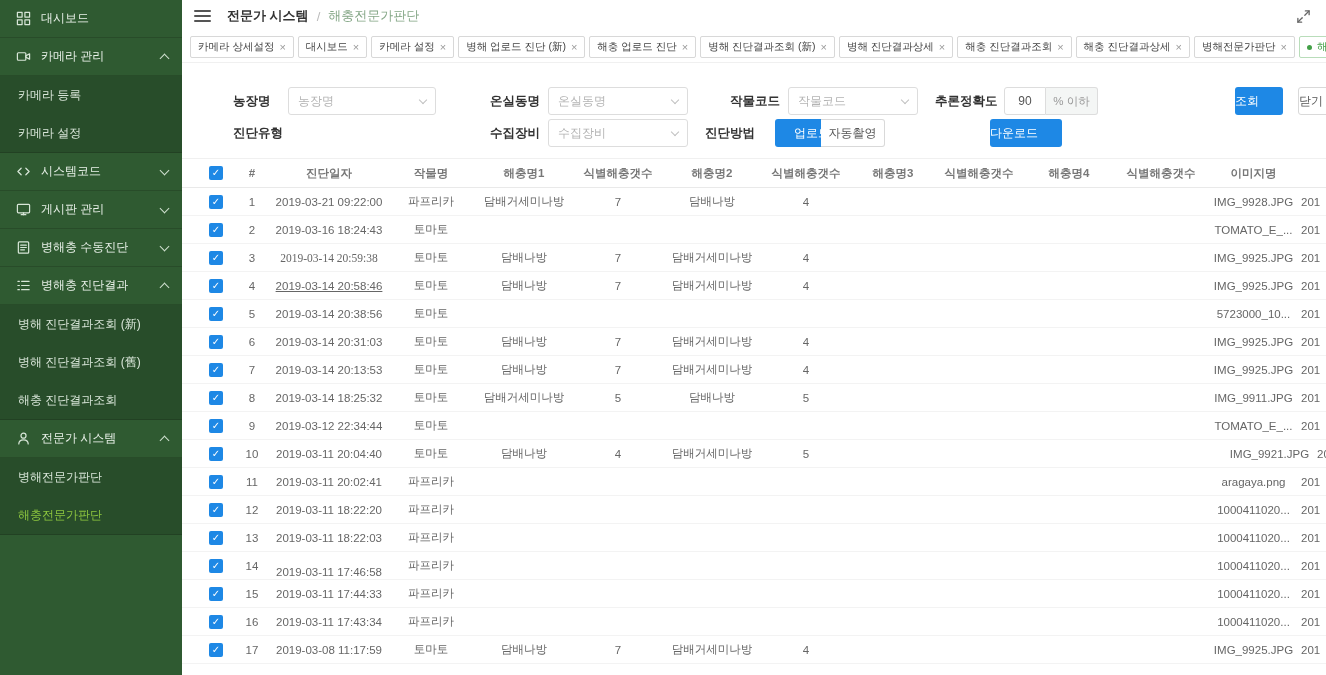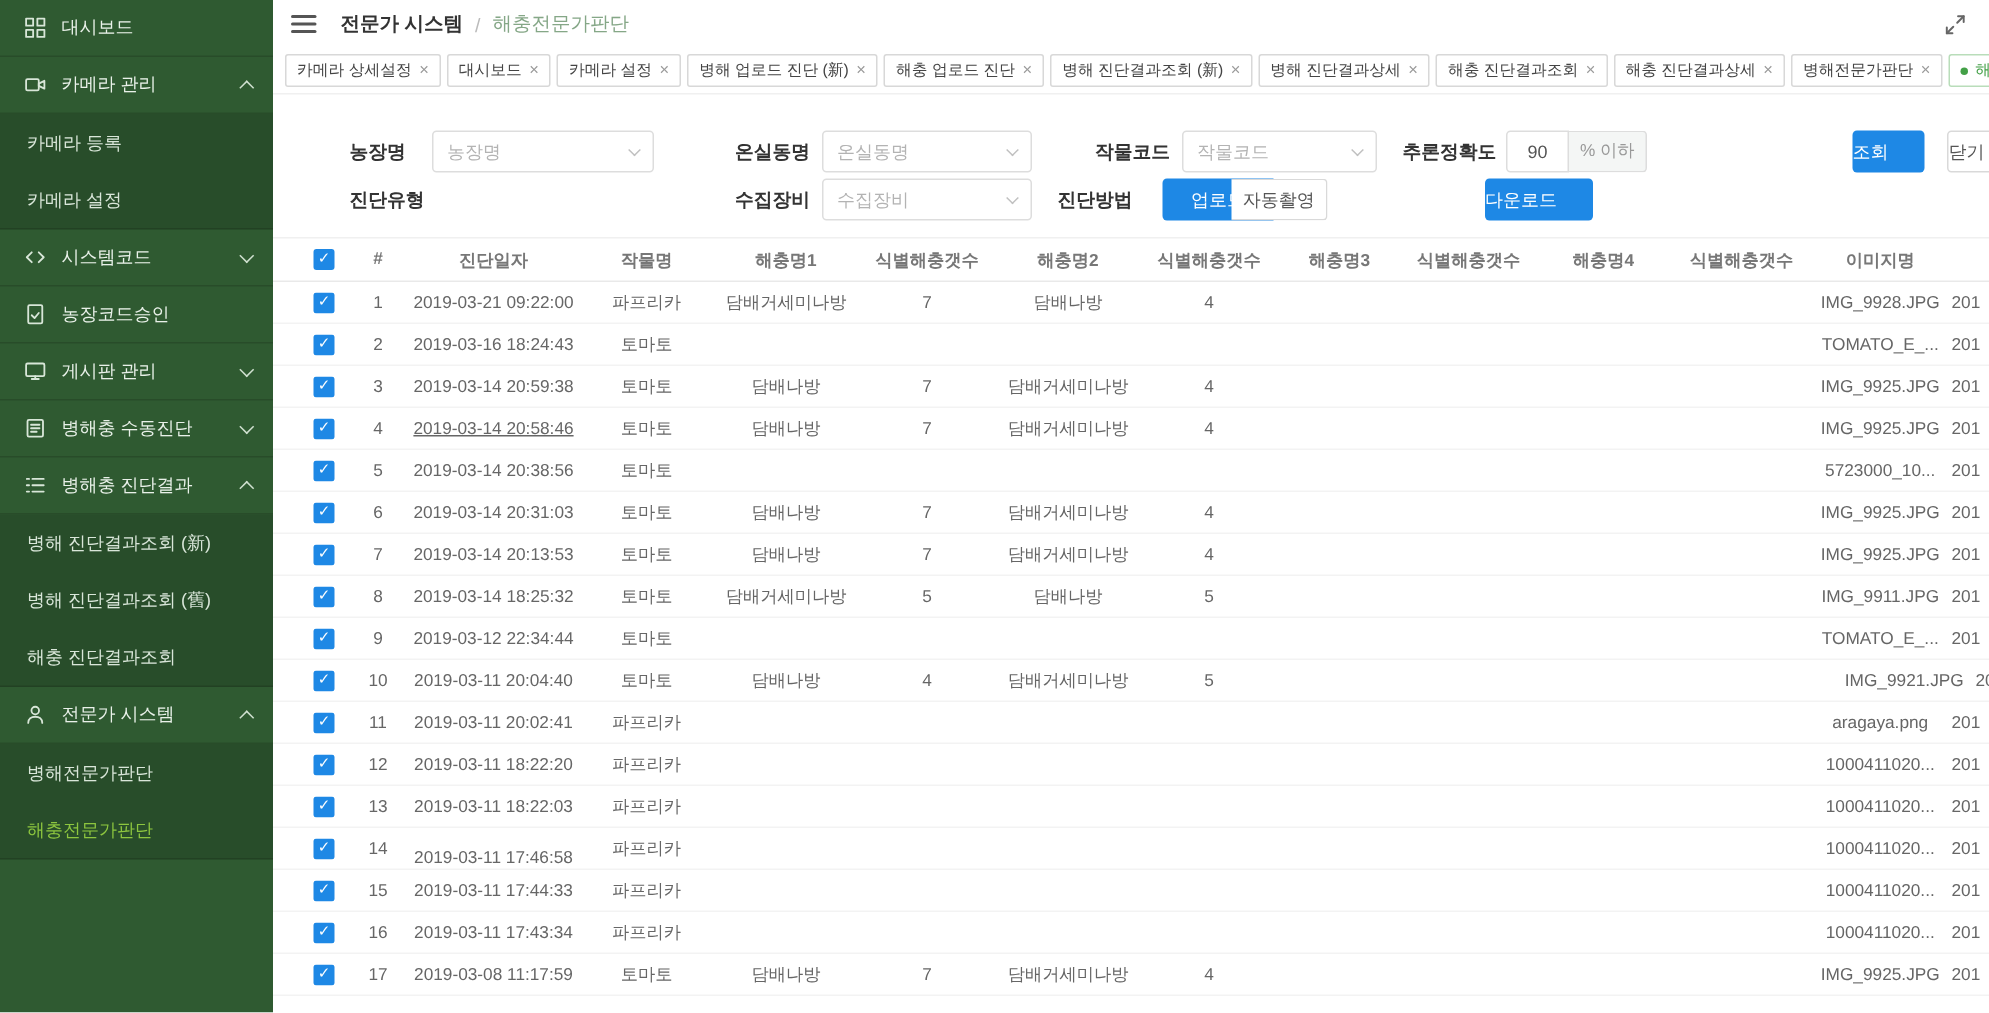--- a/index.html
+++ b/index.html
@@ -109,29 +109,20 @@
               <path d="M5.5 4.5 2 8l3.5 3.5"></path>
               <path d="M10.5 4.5 14 8l-3.5 3.5"></path>
             </svg>
           </span>
           <span class="s-label">시스템코드</span>
           <i class="s-chev down"></i>
         </div>
         <div class="s-item">
           <span class="s-icon">
             <svg width="15" height="15" viewBox="0 0 16 16" fill="none" stroke="#d8e6d8" stroke-width="1.3" stroke-linecap="round" stroke-linejoin="round">
-              <rect x="3" y="1.5" width="10" height="13" rx="1"></rect>
-              <path d="M5.5 8.7l2 2 3-3.6"></path>
-            </svg>
-          </span>
-          <span class="s-label">농장코드승인</span>
-        </div>
-        <div class="s-item">
-          <span class="s-icon">
-            <svg width="15" height="15" viewBox="0 0 16 16" fill="none" stroke="#d8e6d8" stroke-width="1.3" stroke-linecap="round" stroke-linejoin="round">
               <rect x="1.5" y="2.5" width="13" height="9" rx="1"></rect>
               <path d="M8 11.5v2"></path>
               <path d="M5.5 13.5h5"></path>
             </svg>
           </span>
           <span class="s-label">게시판 관리</span>
           <i class="s-chev down"></i>
         </div>
         <div class="s-item">
           <span class="s-icon">
@@ -347,21 +338,21 @@
             <div class="tc" style="width: 94px;"></div>
             <div class="tc" style="width: 90px;"></div>
             <div class="tc" style="width: 95px;">TOMATO_E_...</div>
             <div class="tc left" style="width: 80px;">201</div>
           </div>
           <div class="t-row">
             <div class="tc tc-cb" style="width: 36px;">
               <span class="cbx">✓</span>
             </div>
             <div class="tc" style="width: 36px;">3</div>
-            <div class="tc" style="width: 118px;">2019-03-14 20:59:38</div>
+            <div class="tc" style="width: 118px; font-family: Liberation Serif, serif;">2019-03-14 20:59:38</div>
             <div class="tc" style="width: 86px;">토마토</div>
             <div class="tc" style="width: 100px;">담배나방</div>
             <div class="tc" style="width: 88px;">7</div>
             <div class="tc" style="width: 100px;">담배거세미나방</div>
             <div class="tc" style="width: 88px;">4</div>
             <div class="tc" style="width: 86px;"></div>
             <div class="tc" style="width: 86px;"></div>
             <div class="tc" style="width: 94px;"></div>
             <div class="tc" style="width: 90px;"></div>
             <div class="tc" style="width: 95px;">IMG_9925.JPG</div>

